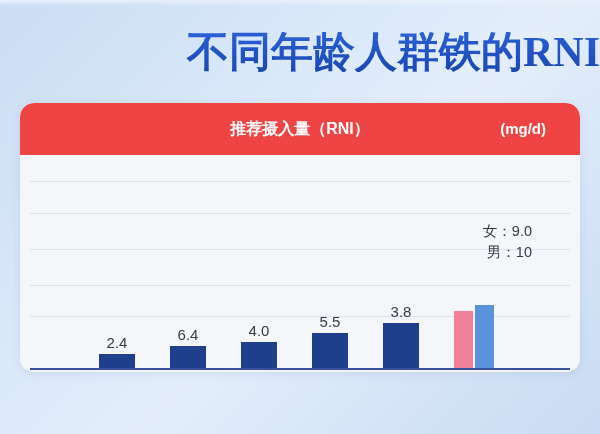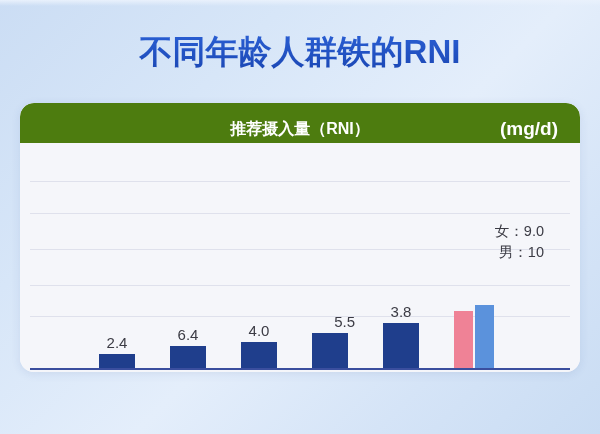--- a/index.html
+++ b/index.html
@@ -25,73 +25,74 @@
     background: linear-gradient(180deg, #e9f1fc 0%, rgba(233,241,252,0) 100%);
     pointer-events: none;
   }
 
   
   .title {
     position: absolute;
     left: 0;
     top: 32px;
     width: 600px;
-    text-align: center;
-    font-size: 33px;
+    text-align: right;
+    font-size: 42px;
     font-weight: bold;
     letter-spacing: 0px;
     color: #1d4fc4;
     background: linear-gradient(180deg, #2a5fd4 0%, #1b47b4 100%);
     -webkit-background-clip: text;
     background-clip: text;
     -webkit-text-fill-color: transparent;
     line-height: 40px;
     white-space: nowrap;
+    font-family: Liberation Serif, serif;
   }
 
   
   .card {
     position: absolute;
     left: 20px;
     top: 103px;
     width: 560px;
     height: 269px;
     border-radius: 14px;
     background: #f5f6fa;
     overflow: hidden;
     box-shadow: 0 2px 10px rgba(40, 70, 140, 0.10);
   }
   .card-header {
     position: absolute;
     left: 0; top: 0;
     width: 560px;
-    height: 40px;
-    background: #4d7c0f;
+    height: 52px;
+    background: #ef4444;
     border-radius: 14px 14px 0 0;
   }
   .card-header-title {
     position: absolute;
     left: 0; top: 0;
     width: 560px;
     height: 52px;
     line-height: 52px;
     text-align: center;
     color: #ffffff;
     font-size: 16px;
     font-weight: bold;
     white-space: nowrap;
   }
   .card-header-unit {
     position: absolute;
-    right: 22px;
+    right: 34px;
     top: 0;
     height: 52px;
     line-height: 52px;
     color: #ffffff;
-    font-size: 19px;
+    font-size: 15px;
     font-weight: bold;
     white-space: nowrap;
   }
 
   
   .plot {
     position: absolute;
     left: 0;
     top: 52px;
     width: 560px;
@@ -172,26 +173,26 @@
         </div>
       <div class="axis-line" id="axis-line" style="top: 213px;"></div>
       <div class="bars" id="bars">
           <div class="bar" style="left: 79px; width: 36px; height: 14px;"></div>
           <div class="bar-label" style="left: 72px; width: 50px; bottom: 21px;">2.4</div>
           <div class="bar" style="left: 150px; width: 36px; height: 22px;"></div>
           <div class="bar-label" style="left: 143px; width: 50px; bottom: 29px;">6.4</div>
           <div class="bar" style="left: 221px; width: 36px; height: 26px;"></div>
           <div class="bar-label" style="left: 214px; width: 50px; bottom: 33px;">4.0</div>
           <div class="bar" style="left: 292px; width: 36px; height: 35px;"></div>
-          <div class="bar-label" style="left: 285px; width: 50px; bottom: 42px; text-align: right;">5.5</div>
+          <div class="bar-label" style="left: 285px; width: 50px; bottom: 42px;">5.5</div>
           <div class="bar" style="left: 363px; width: 36px; height: 45px;"></div>
           <div class="bar-label" style="left: 356px; width: 50px; bottom: 52px;">3.8</div>
           <div class="bar female" style="left: 434px; width: 19px; height: 57px;"></div>
           <div class="bar male" style="left: 455px; width: 19px; height: 63px;"></div>
         </div>
-      <div class="annotation" id="annotation" style="right: 36px; top: 66px;">
+      <div class="annotation" id="annotation" style="right: 48px; top: 66px;">
           <div>女：9.0</div>
           <div>男：10</div>
         </div>
     </div>
 
   </div>
 </div>
 
 </body></html>

